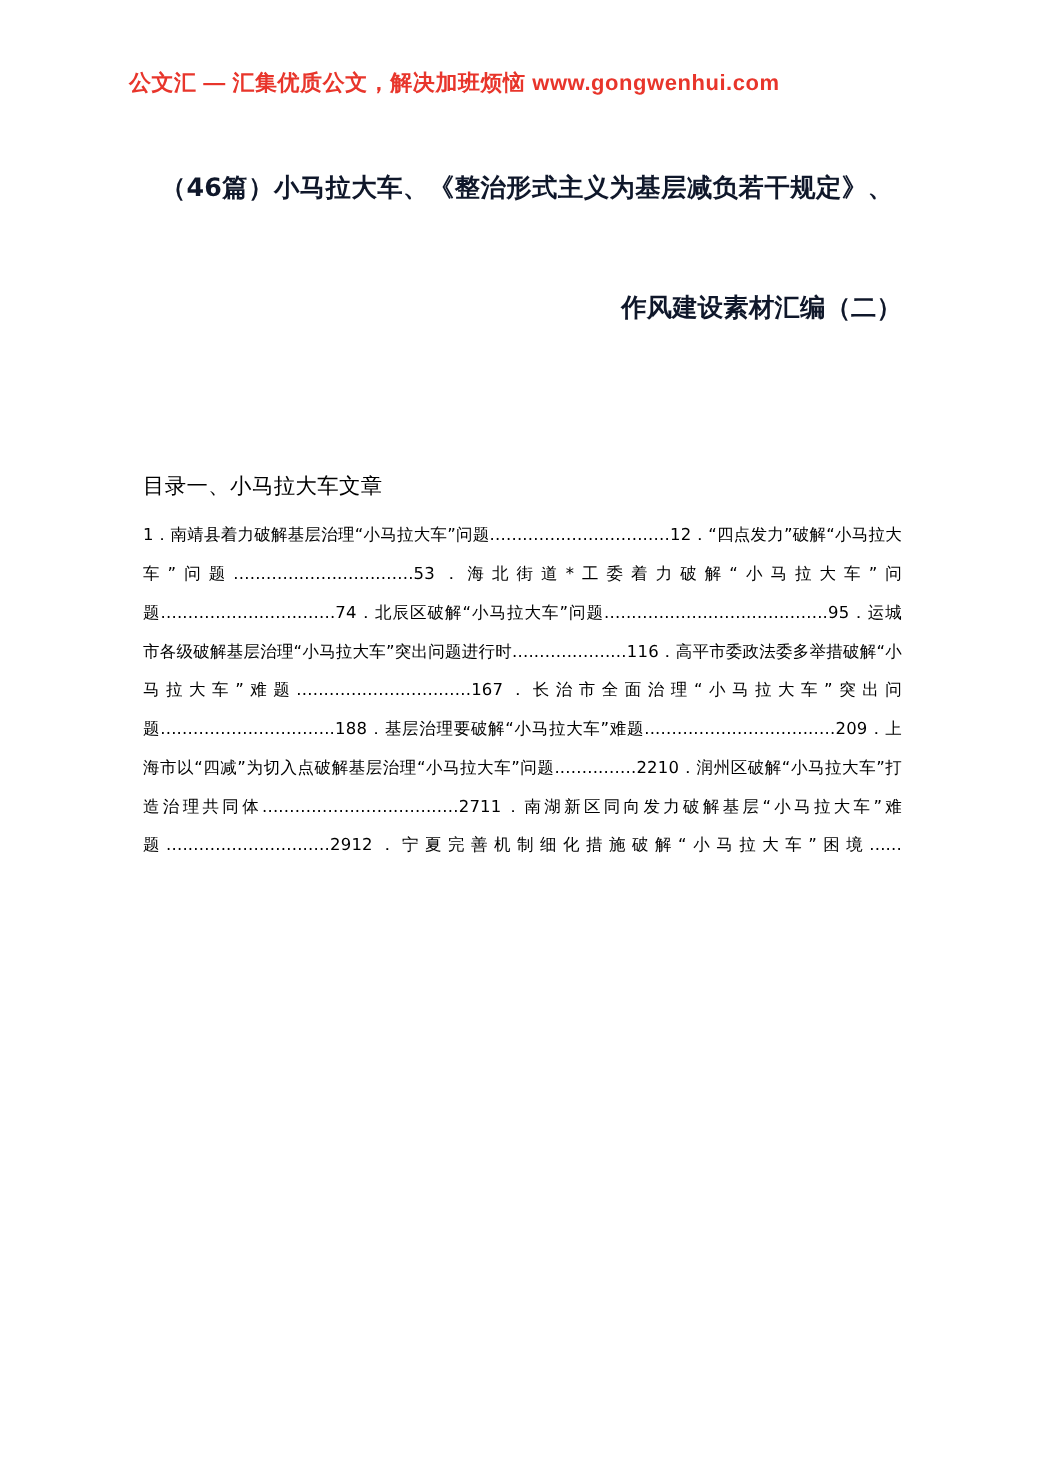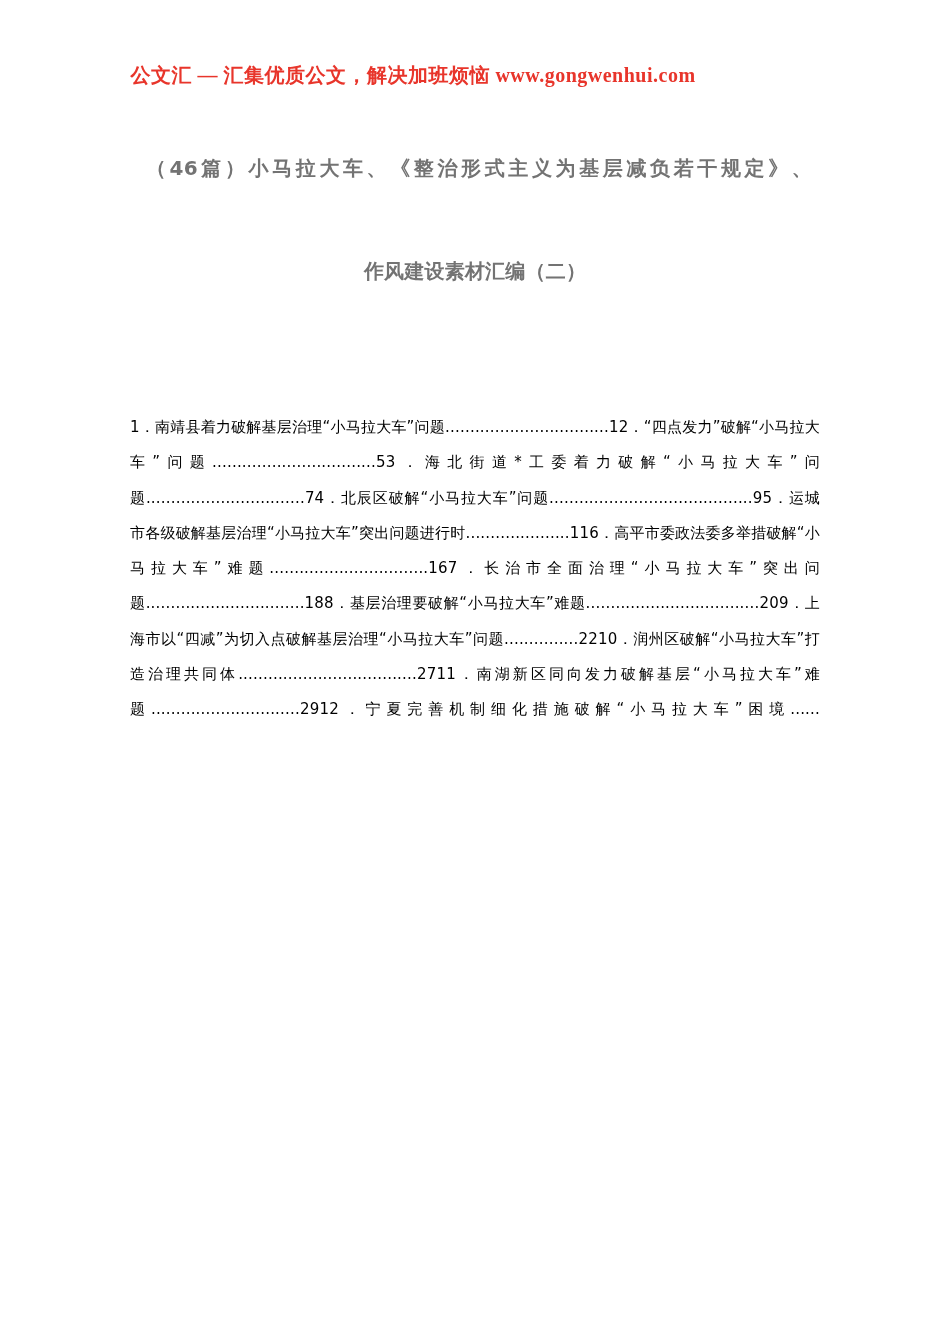--- a/index.html
+++ b/index.html
@@ -22,47 +22,47 @@
     position: absolute;
     top: 62px;
     left: 0;
     width: 826px;
     text-align: center;
     color: #e8352b;
     font-size: 20px;
     font-weight: bold;
     letter-spacing: 0.5px;
     white-space: nowrap;
-    font-family: Liberation Serif, serif;
+    font-family: Liberation Sans, sans-serif;
   }
   .content {
     position: absolute;
     top: 148px;
     left: 130px;
     width: 690px;
   }
   .doc-title {
-    font-size: 20px;
+    font-size: 23px;
     font-weight: bold;
-    color: #737373;
+    color: #0f172a;
     text-align: center;
     line-height: 2.05;
     letter-spacing: 0.2px;
     margin: 0;
   }
   .title-line-1 {
     display: block;
     text-indent: 0;
     text-align: justify;
     text-align-last: justify;
     padding: 0 8px 0 16px;
   }
   .title-line-2 {
     display: block;
-    text-align: center;
+    text-align: right;
     margin-top: 62px;
   }
   .toc {
     margin-top: 118px;
   }
   .toc-heading {
     font-size: 19.5px;
     color: #000000;
     line-height: 2.1;
     margin: 0 0 6px 0;
@@ -86,18 +86,19 @@
   <div class="watermark">公文汇 — 汇集优质公文，解决加班烦恼 www.gongwenhui.com</div>
 
   <div class="content">
 
     <h1 class="doc-title">
       <span class="title-line-1">（46篇）小马拉大车、《整治形式主义为基层减负若干规定》、</span>
       <span class="title-line-2">作风建设素材汇编（二）</span>
     </h1>
 
     <div class="toc">
+      <div class="toc-heading">目录一、小马拉大车文章</div>
       <div class="toc-body">1．南靖县着力破解基层治理“小马拉大车”问题.................................12．“四点发力”破解“小马拉大车”问题.................................53．海北街道*工委着力破解“小马拉大车”问题................................74．北辰区破解“小马拉大车”问题.........................................95．运城市各级破解基层治理“小马拉大车”突出问题进行时.....................116．高平市委政法委多举措破解“小马拉大车”难题................................167．长治市全面治理“小马拉大车”突出问题................................188．基层治理要破解“小马拉大车”难题...................................209．上海市以“四减”为切入点破解基层治理“小马拉大车”问题...............2210．润州区破解“小马拉大车”打造治理共同体....................................2711．南湖新区同向发力破解基层“小马拉大车”难题..............................2912．宁夏完善机制细化措施破解“小马拉大车”困境......</div>
     </div>
 
   </div>
 
 </div>
 
 </body></html>

